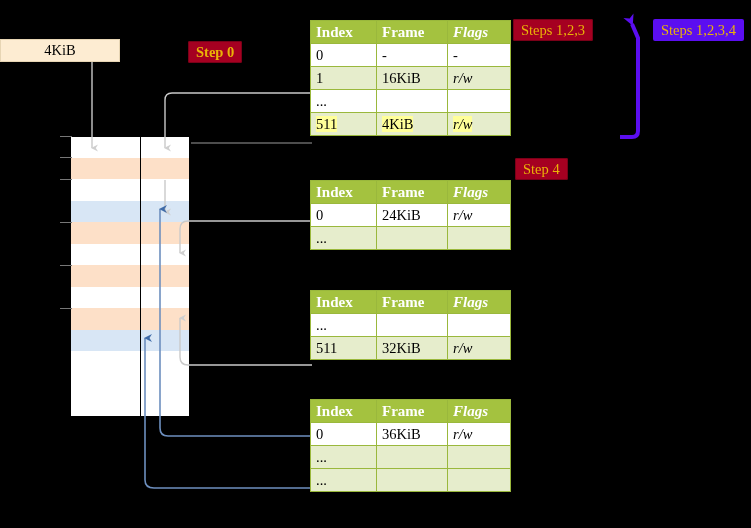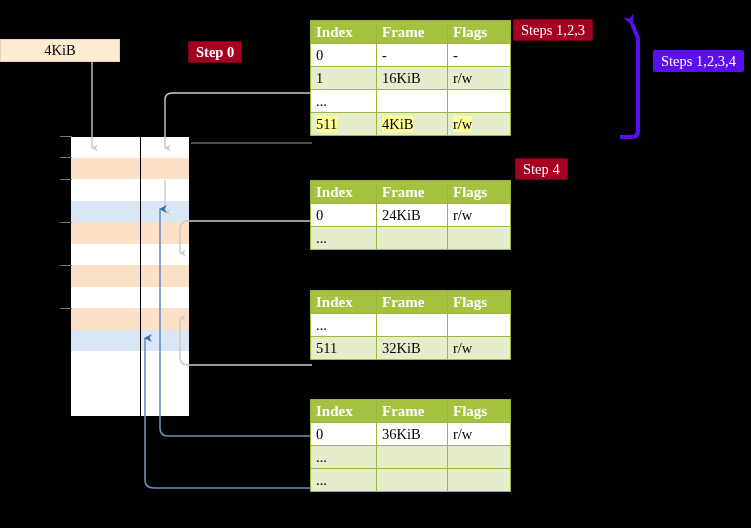--- a/index.html
+++ b/index.html
@@ -13,25 +13,25 @@
   .pt td,.pt th{border:1px solid #9ab83c;padding:1px 5px;
       font-family:"Liberation Serif",serif;font-size:14.5px;line-height:17px;
       height:20px;color:#000;text-align:left;vertical-align:middle;
       overflow:hidden;white-space:nowrap;}
   .pt th{background:#a4c23f;color:#fff;font-weight:bold;font-size:15px;}
   .pt tr.alt td{background:#e6edcc;}
   .pt tr.plain td{background:#fff;}
   .pt td span.hl{background:#ffff99;}
   .c-idx{width:55px;}
   .c-frm{width:60px;}
-  .c-flg{width:52px;}
+  .c-flg{width:52px;font-style:italic;}
 
   
   .badge{position:absolute;font-family:"Liberation Serif",serif;
-     font-size:14.5px;line-height:18px;padding:2px 8px;color:#ffffff;
+     font-size:14.5px;line-height:18px;padding:2px 8px;color:#eab308;
      border-radius:2px;white-space:nowrap;}
   .badge.red{background:#a50021;box-shadow:0 0 0 1px #7a0018 inset;}
   .badge.blue{background:#5b0ef0;}
 
   
   #kbox{position:absolute;left:0;top:39px;width:120px;height:23px;
      background:#fdecd2;border:1px solid #e7d5b4;box-sizing:border-box;
      color:#000;font-size:14.5px;line-height:21px;text-align:center;}
 
   
@@ -67,21 +67,21 @@
   </div>
 
   <div class="badge red" style="left:515px;top:158px;">
     <span>Step 4</span>
   </div>
 
   <div class="badge red" style="left:513px;top:19px;">
     <span>Steps 1,2,3</span>
   </div>
 
-  <div class="badge blue" style="left:653px;top:19px;margin-top:31px;">
+  <div class="badge blue" style="left:653px;top:19px;">
     <span>Steps 1,2,3,4</span>
   </div>
 
   <div id="mem">
       <div class="mrow m-white first" style="top: 0px; height: 22.5385px;"></div>
       <div class="mrow m-orange" style="top: 21.5385px; height: 22.5385px;"></div>
       <div class="mrow m-white" style="top: 43.0769px; height: 22.5385px;"></div>
       <div class="mrow m-blue" style="top: 64.6154px; height: 22.5385px;"></div>
       <div class="mrow m-orange" style="top: 86.1538px; height: 22.5385px;"></div>
       <div class="mrow m-white" style="top: 107.692px; height: 22.5385px;"></div>

